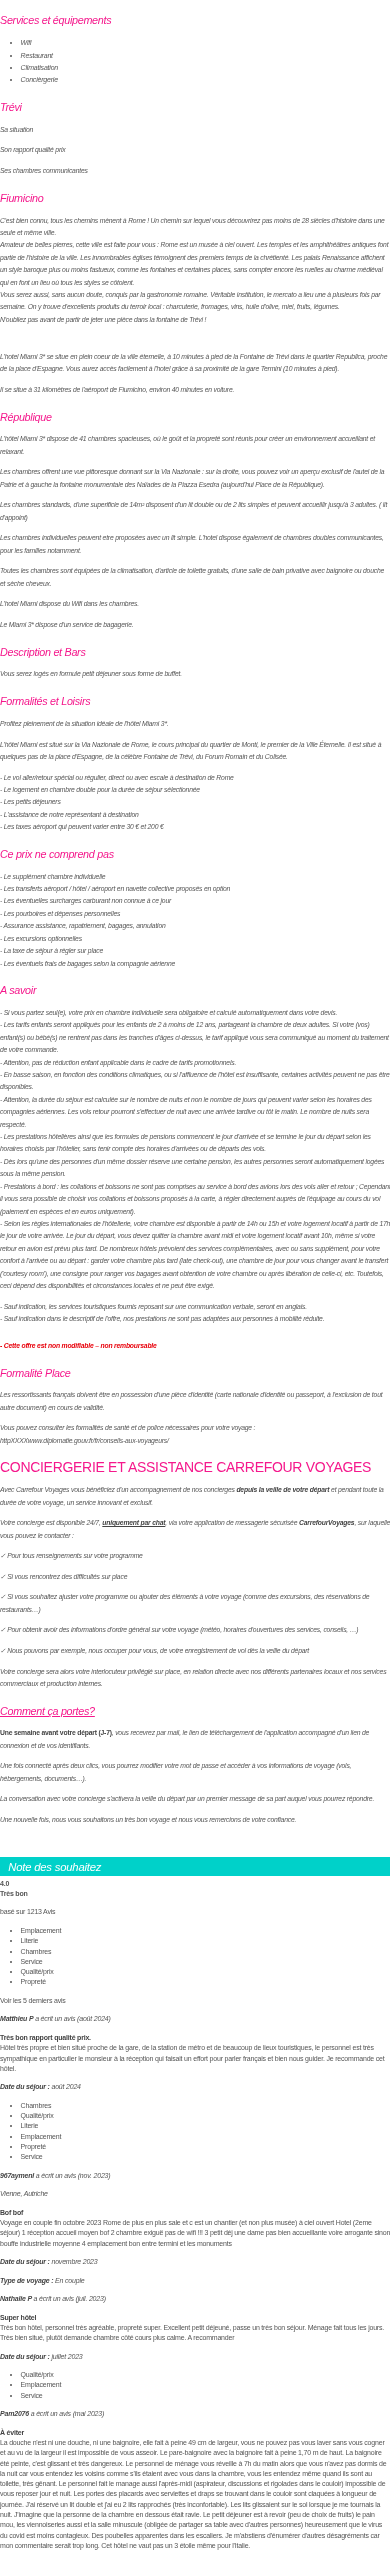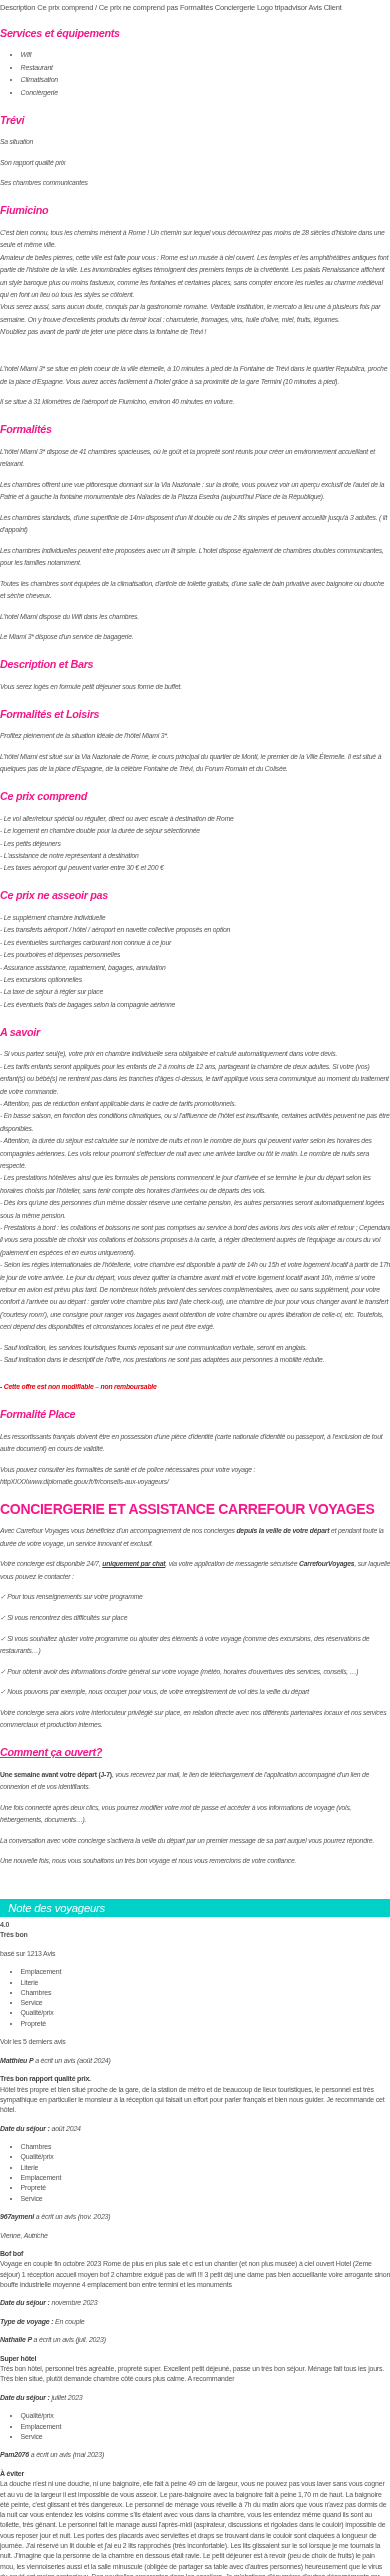--- a/index.html
+++ b/index.html
@@ -1,19 +1,19 @@
 <!DOCTYPE html>
 <html style="font-size:8.2px"><head>
 <meta charset="utf-8">
 <style>
   html, body { margin: 0; padding: 0; background: #ffffff; }
   body { width: 391px; font-family: "Liberation Sans", sans-serif; color: #555555; font-size: 7.2px; }
   .wrap { padding: 0; }
   .topnav { font-size: 7.5px; color: #555; padding-top: 3.1px; line-height: 9.3px; white-space: nowrap; letter-spacing: -0.2px; }
-  h2.sec { color: #f5188c; font-style: italic; font-weight: bold; font-size: 10.8px; margin: 14.4px 0 9.3px 0; letter-spacing: -0.3px; line-height: 13.4px; }
+  h2.sec { color: #f5188c; font-style: italic; font-weight: normal; font-size: 10.8px; margin: 14.4px 0 9.3px 0; letter-spacing: -0.3px; line-height: 13.4px; }
   h2.sec.upper { font-style: normal; font-size: 14px; }
   h2.sec.link { text-decoration: underline; }
   .it { font-style: italic; font-size: 6.8px; line-height: 12.4px; letter-spacing: -0.2px; }
   .it p { margin: 0 0 8.2px 0; }
   .it p.tight { margin: 0; }
   ul.bul { margin: 0 0 0 0; padding-left: 20.6px; }
   ul.bul li { line-height: 12.4px; font-style: italic; font-size: 7px; letter-spacing: -0.2px; }
   .red { color: #e8000b; font-weight: bold; font-style: italic; }
   b { color: #444; }
   .banner { background: #00d1c9; color: #ffffff; font-style: italic; font-size: 11.3px; padding: 3.1px 8.2px; margin: 31px 0 3.1px 0; letter-spacing: -0.2px; font-weight: normal; }
@@ -29,28 +29,20 @@
   .reviews .rtitle { font-weight: bold; color: #444; display: block; }
   .reviews .date b { font-style: italic; }
   .reviews .date span.v { font-style: italic; }
   .spacer { height: 16.5px; }
 </style>
 </head>
 <body>
 
 <div class="wrap">
 
-  <div class="topnav">
-    <a>Description</a>
-    <a>Ce prix comprend / Ce prix ne comprend pas</a>
-    <a>Formalités</a>
-    <a>Conciergerie</a>
-    <span>Logo tripadvisor</span>
-    <a>Avis Client</a>
-  </div>
 
   <section>
     <h2 class="sec">Services et équipements</h2>
     <ul class="bul">
       <li>Wifi</li>
       <li>Restaurant</li>
       <li>Climatisation</li>
       <li>Concièrgerie</li>
     </ul>
   </section>
@@ -67,21 +59,21 @@
     <p class="tight">C'est bien connu, tous les chemins mènent à Rome ! Un chemin sur lequel vous découvrirez pas moins de 28 siècles d'histoire dans une seule et même ville.</p>
     <p class="tight">Amateur de belles pierres, cette ville est faite pour vous : Rome est un musée à ciel ouvert. Les temples et les amphithéâtres antiques font partie de l'histoire de la ville. Les innombrables églises témoignent des premiers temps de la chrétienté. Les palais Renaissance affichent un style baroque plus ou moins fastueux, comme les fontaines et certaines places, sans compter encore les ruelles au charme médiéval qui en font un lieu où tous les styles se côtoient.</p>
     <p class="tight">Vous serez aussi, sans aucun doute, conquis par la gastronomie romaine. Véritable institution, le mercato a lieu une à plusieurs fois par semaine. On y trouve d'excellents produits du terroir local : charcuterie, fromages, vins, huile d'olive, miel, fruits, légumes.</p>
     <p>N'oubliez pas avant de partir de jeter une pièce dans la fontaine de Trévi !</p>
     <div class="spacer"></div>
     <p>L'hotel Miami 3* se situe en plein coeur de la ville éternelle, à 10 minutes à pied de la Fontaine de Trévi dans le quartier Republica, proche de la place d'Espagne. Vous aurez accès facilement à l'hotel grâce à sa proximité de la gare Termini (10 minutes à pied).</p>
     <p>Il se situe à 31 kilomètres de l'aéroport de Fiumicino, environ 40 minutes en voiture.</p>
   </section>
 
   <section class="it">
-    <h2 class="sec">Formalités</h2>
+    <h2 class="sec">République</h2>
     <p>L'hôtel Miami 3* dispose de 41 chambres spacieuses, où le goût et la propreté sont réunis pour créer un environnement accueillant et relaxant.</p>
     <p>Les chambres offrent une vue pittoresque donnant sur la Via Nazionale : sur la droite, vous pouvez voir un aperçu exclusif de l'autel de la Patrie et à gauche la fontaine monumentale des Naïades de la Piazza Esedra (aujourd'hui Place de la République).</p>
     <p>Les chambres standards, d'une superificie de 14m² disposent d'un lit double ou de 2 lits simples et peuvent accueillir jusqu'à 3 adultes. ( lit d'appoint)</p>
     <p>Les chambres individuelles peuvent etre proposées avec un lit simple. L'hotel dispose également de chambres doubles communicantes, pour les familles notamment.</p>
     <p>Toutes les chambres sont équipées de la climatisation, d'article de toilette gratuits, d'une salle de bain privative avec baignoire ou douche et sèche cheveux.</p>
     <p>L'hotel Miami dispose du Wifi dans les chambres.</p>
     <p>Le Miami 3* dispose d'un service de bagagerie.</p>
   </section>
 
   <section class="it">
@@ -89,30 +81,29 @@
     <p>Vous serez logés en formule petit déjeuner sous forme de buffet.</p>
   </section>
 
   <section class="it">
     <h2 class="sec">Formalités et Loisirs</h2>
     <p>Profitez pleinement de la situation idéale de l'hôtel Miami 3*.</p>
     <p>L'hôtel Miami est situé sur la Via Nazionale de Rome, le cours principal du quartier de Monti, le premier de la Ville Éternelle. Il est situé à quelques pas de la place d'Espagne, de la célèbre Fontaine de Trévi, du Forum Romain et du Colisée.</p>
   </section>
 
   <section class="it">
-    <h2 class="sec">Ce prix comprend</h2>
     <p class="tight">- Le vol aller/retour spécial ou régulier, direct ou avec escale à destination de Rome</p>
     <p class="tight">- Le logement en chambre double pour la durée de séjour sélectionnée</p>
     <p class="tight">- Les petits déjeuners</p>
     <p class="tight">- L'assistance de notre représentant à destination</p>
     <p>- Les taxes aéroport qui peuvent varier entre 30 € et 200 €</p>
   </section>
 
   <section class="it">
-    <h2 class="sec">Ce prix ne asseoir pas</h2>
+    <h2 class="sec">Ce prix ne comprend pas</h2>
     <p class="tight">- Le supplément chambre individuelle</p>
     <p class="tight">- Les transferts aéroport / hôtel / aéroport en navette collective proposés en option</p>
     <p class="tight">- Les éventuelles surcharges carburant non connue à ce jour</p>
     <p class="tight">- Les pourboires et dépenses personnelles</p>
     <p class="tight">- Assurance assistance, rapatriement, bagages, annulation</p>
     <p class="tight">- Les excursions optionnelles</p>
     <p class="tight">- La taxe de séjour à régler sur place</p>
     <p>- Les éventuels frais de bagages selon la compagnie aérienne</p>
   </section>
 
@@ -145,28 +136,28 @@
     <p><span>Votre concierge est disponible 24/7, </span><b style="text-decoration:underline">uniquement par chat</b><span>, via votre application de messagerie sécurisée </span><b>CarrefourVoyages</b><span>, sur laquelle vous pouvez le contacter :</span></p>
     <p>✓ Pour tous renseignements sur votre programme</p>
     <p>✓ Si vous rencontrez des difficultés sur place</p>
     <p>✓ Si vous souhaitez ajuster votre programme ou ajouter des éléments à votre voyage (comme des excursions, des réservations de restaurants…)</p>
     <p>✓ Pour obtenir avoir des informations d'ordre général sur votre voyage (météo, horaires d'ouvertures des services, conseils, …)</p>
     <p>✓ Nous pouvons par exemple, nous occuper pour vous, de votre enregistrement de vol dès la veille du départ</p>
     <p>Votre concierge sera alors votre interlocuteur privilégié sur place, en relation directe avec nos différents partenaires locaux et nos services commerciaux et production internes.</p>
   </section>
 
   <section class="it">
-    <h2 class="sec link">Comment ça ouvert?</h2>
+    <h2 class="sec link">Comment ça portes?</h2>
     <p><b style="font-style:normal">Une semaine avant votre départ (J-7)</b><span>, vous recevrez par mail, le lien de téléchargement de l'application accompagné d'un lien de connexion et de vos identifiants.</span></p>
     <p>Une fois connecté après deux clics, vous pourrez modifier votre mot de passe et accéder à vos informations de voyage (vols, hébergements, documents…).</p>
     <p>La conversation avec votre concierge s'activera la veille du départ par un premier message de sa part auquel vous pourrez répondre.</p>
     <p>Une nouvelle fois, nous vous souhaitons un très bon voyage et nous vous remercions de votre confiance.</p>
   </section>
 
-  <div class="banner">Note des voyageurs</div>
+  <div class="banner">Note des souhaitez</div>
 
   <section class="reviews">
     <p class="score">4.0</p>
     <p class="rating-label">Très bon</p>
     <p>basé sur 1213 Avis</p>
     <ul>
       <li>Emplacement</li>
       <li>Literie</li>
       <li>Chambres</li>
       <li>Service</li>

